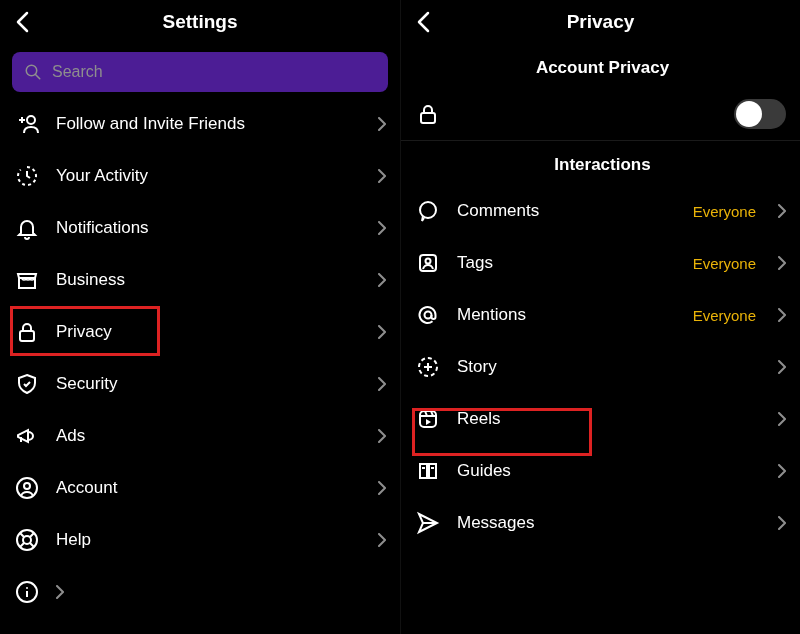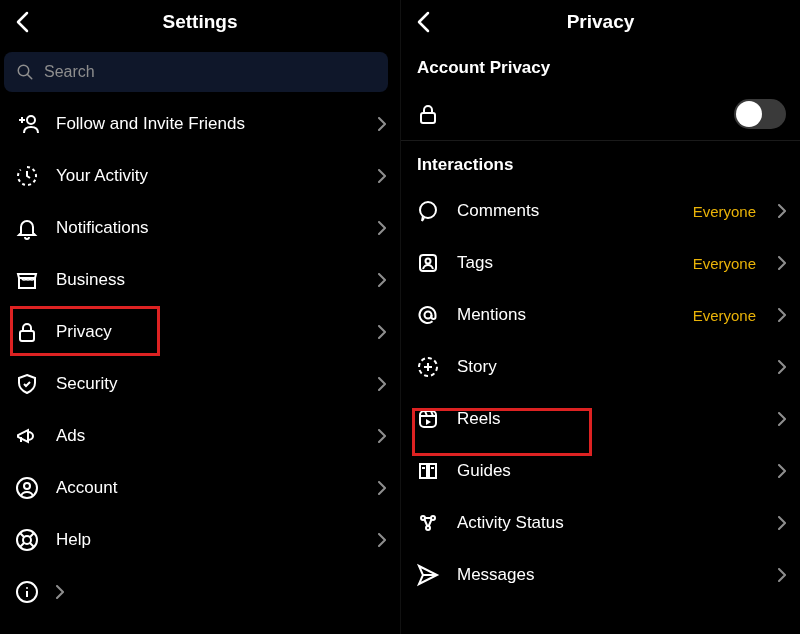--- a/index.html
+++ b/index.html
@@ -3,29 +3,29 @@
 <meta charset="utf-8">
 <style>
   * { box-sizing: border-box; margin: 0; padding: 0; }
   html, body { width: 800px; height: 634px; background: #000; color: #fff; font-family: -apple-system, Helvetica, Arial, sans-serif; overflow: hidden; }
   .app { display: flex; width: 800px; height: 634px; }
   .pane { width: 400px; height: 634px; background: #000; position: relative; }
   .pane + .pane { border-left: 1px solid #111; }
   .header { height: 44px; display: flex; align-items: center; justify-content: center; position: relative; }
   .back { position: absolute; left: 10px; top: 10px; width: 24px; height: 24px; display:flex; align-items:center; justify-content:center; }
   .title { font-size: 19px; font-weight: 700; }
-  .search { margin: 8px 12px 6px 4px; height: 40px; background: #0f172a; border-radius: 8px; display: flex; align-items: center; padding: 0 12px; gap: 10px; }
+  .search { margin: 8px 12px 6px 12px; height: 40px; background: #4c1d95; border-radius: 8px; display: flex; align-items: center; padding: 0 12px; gap: 10px; }
   .search .ph { color: #8e8e8e; font-size: 16px; }
   .list { }
   .row { display: flex; align-items: center; height: 52px; padding: 0 14px 0 14px; gap: 16px; position: relative; }
   .row .label { font-size: 17px; flex: 1; }
   .row .value { color: #eab308; font-size: 15px; margin-right: 6px; }
   .chev { color: #8e8e8e; }
   .iconbox { width: 26px; display:flex; justify-content:center; }
-  .section-title { font-size: 17px; font-weight: 700; padding: 14px 12px 10px 16px; }
+  .section-title { font-size: 17px; font-weight: 700; padding: 14px 12px 10px 16px; text-align: center; }
   .toggle { width: 52px; height: 30px; background: #3a3a3a; border-radius: 15px; position: relative; margin-left: auto; }
   .toggle .knob { width: 26px; height: 26px; background:#fff; border-radius:50%; position:absolute; top:2px; left:2px; }
   .highlight { position:absolute; border:3px solid #d22; pointer-events:none; }
   .hl1 { left:10px; top:306px; width:150px; height:50px; }
   .hl2 { left:412px; top:408px; width:180px; height:48px; }
   .divider { height:1px; background:#1a1a1a; margin: 0 0 0 0; }
   svg { display:block; }
 </style>
 </head>
 <body>
@@ -315,36 +315,20 @@
       <span class="label">Guides</span>
       <span class="chev">
           <svg width="8" height="14" viewBox="0 0 8 14">
             <path d="M1 1 L7 7 L1 13" stroke="#8e8e8e" stroke-width="2" fill="none" stroke-linecap="round"></path>
           </svg>
         </span>
     </div>
     <div class="row">
       <span class="iconbox">
           <svg width="24" height="24" viewBox="0 0 24 24" fill="none" stroke="#fff" stroke-width="2">
-            <circle cx="7" cy="7" r="2"></circle>
-            <circle cx="17" cy="7" r="2"></circle>
-            <circle cx="12" cy="17" r="2"></circle>
-            <path d="M8.5 8.5l3 7M15.5 8.5l-3 7M9 7h6"></path>
-          </svg>
-        </span>
-      <span class="label">Activity Status</span>
-      <span class="chev">
-          <svg width="8" height="14" viewBox="0 0 8 14">
-            <path d="M1 1 L7 7 L1 13" stroke="#8e8e8e" stroke-width="2" fill="none" stroke-linecap="round"></path>
-          </svg>
-        </span>
-    </div>
-    <div class="row">
-      <span class="iconbox">
-          <svg width="24" height="24" viewBox="0 0 24 24" fill="none" stroke="#fff" stroke-width="2">
             <path d="M3 3l18 9-18 9 4-9-4-9z"></path>
             <line x1="7" y1="12" x2="21" y2="12"></line>
           </svg>
         </span>
       <span class="label">Messages</span>
       <span class="chev">
           <svg width="8" height="14" viewBox="0 0 8 14">
             <path d="M1 1 L7 7 L1 13" stroke="#8e8e8e" stroke-width="2" fill="none" stroke-linecap="round"></path>
           </svg>
         </span>

